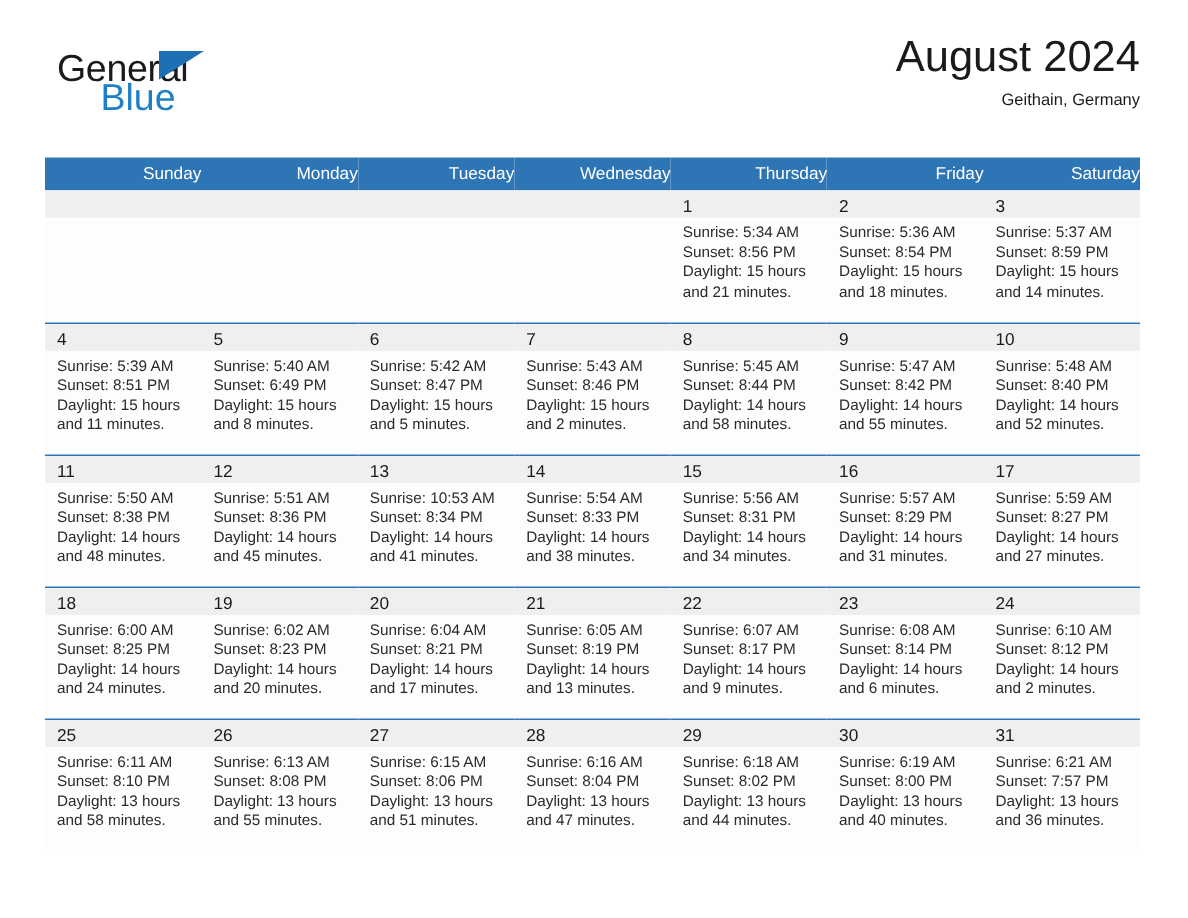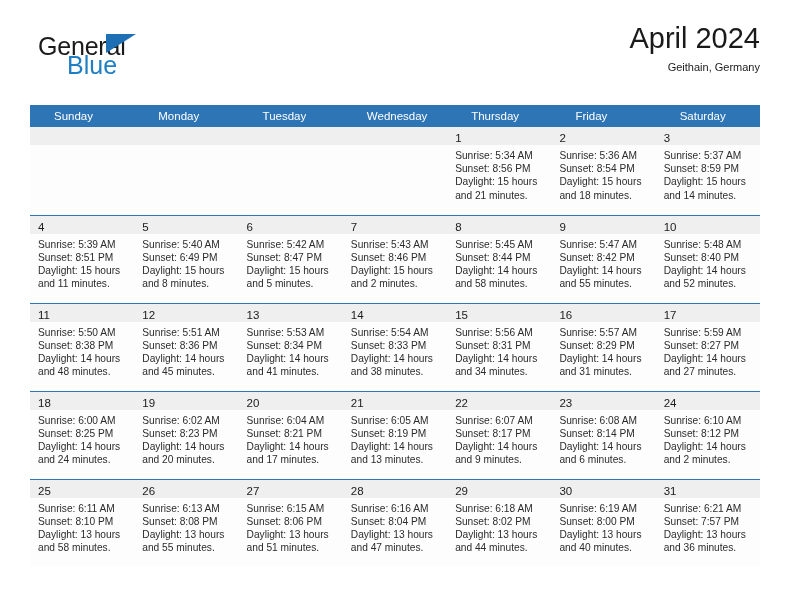--- a/index.html
+++ b/index.html
@@ -95,21 +95,21 @@
     width: 730px;
     border-collapse: collapse;
     table-layout: fixed;
   }
 
   .dow-row th {
     background: #2e75b6;
     color: #ffffff;
     font-size: 11.5px;
     font-weight: normal;
-    text-align: left;
+    text-align: right;
     padding: 5px 0 5px 24px;
     height: 19px;
     box-sizing: border-box;
     border: none;
   }
 
   .week-row td {
     vertical-align: top;
     padding: 0;
     border: none;
@@ -157,21 +157,21 @@
 
   <div class="header">
 
     <div class="brand">
       <span class="brand-general">General</span>
       <span class="brand-triangle"></span>
       <span class="brand-blue">Blue</span>
     </div>
 
     <div class="title-block">
-      <div class="cal-title">April 2024</div>
+      <div class="cal-title">August 2024</div>
       <div class="cal-subtitle">Geithain, Germany</div>
     </div>
 
   </div>
 
   <table class="calendar">
     <thead>
       <tr class="dow-row">
         <th>Sunday</th>
         <th>Monday</th>
@@ -337,21 +337,21 @@
                 <div class="cell-line">Sunset: 8:36 PM</div>
                 <div class="cell-line">Daylight: 14 hours</div>
                 <div class="cell-line">and 45 minutes.</div>
               </div>
             </div>
           </td>
           <td>
             <div class="cell-inner">
               <div class="daynum-band"><span class="daynum">13</span></div>
               <div class="cell-lines">
-                <div class="cell-line">Sunrise: 5:53 AM</div>
+                <div class="cell-line">Sunrise: 10:53 AM</div>
                 <div class="cell-line">Sunset: 8:34 PM</div>
                 <div class="cell-line">Daylight: 14 hours</div>
                 <div class="cell-line">and 41 minutes.</div>
               </div>
             </div>
           </td>
           <td>
             <div class="cell-inner">
               <div class="daynum-band"><span class="daynum">14</span></div>
               <div class="cell-lines">

